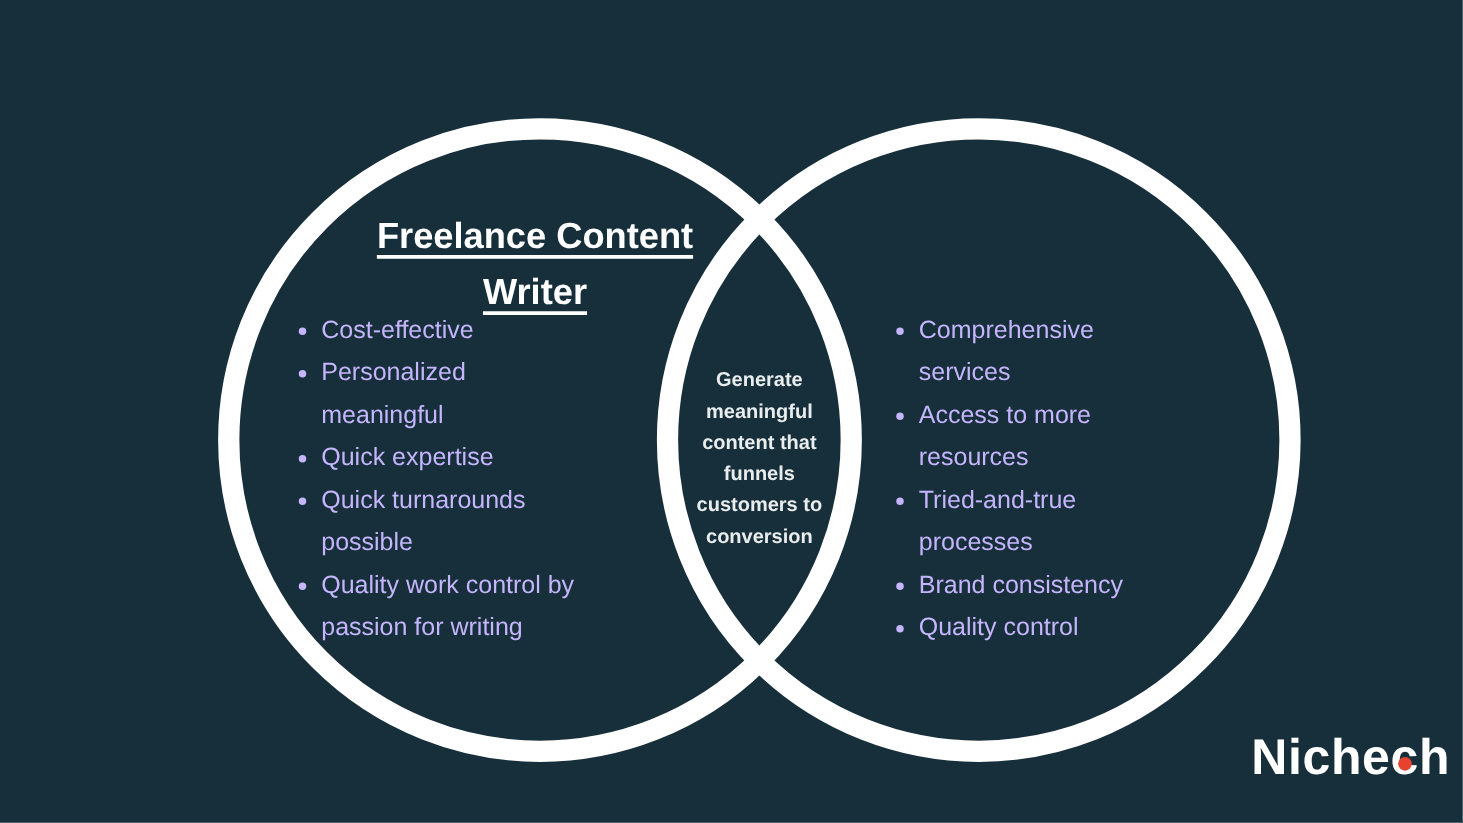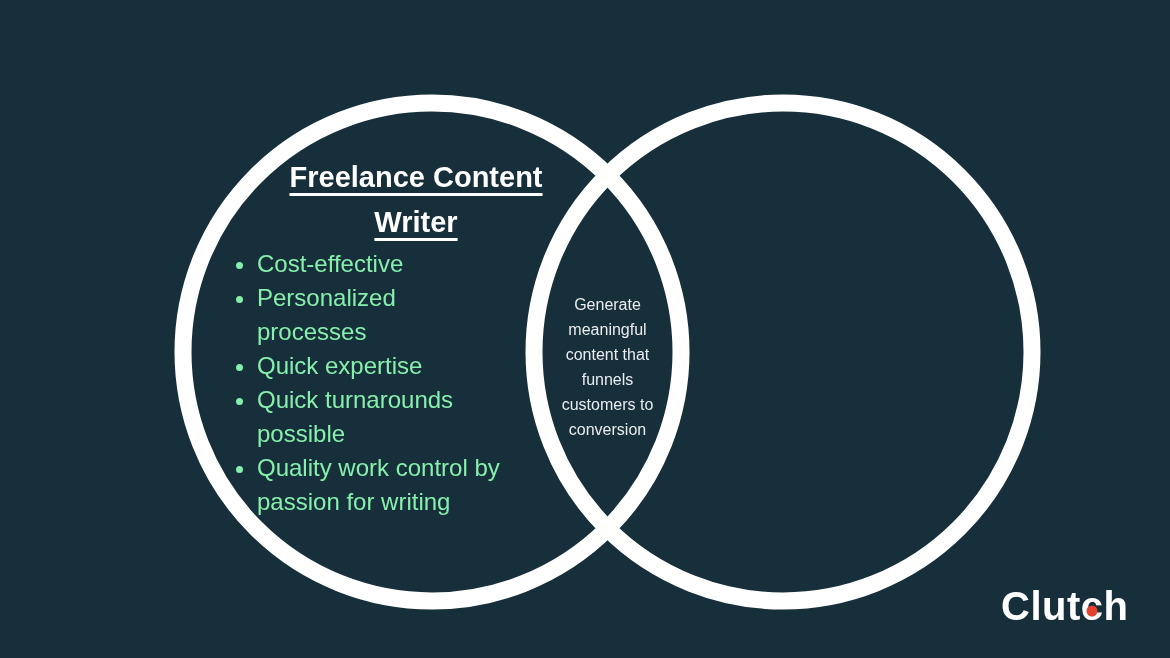--- a/index.html
+++ b/index.html
@@ -14,55 +14,56 @@
   }
 
   .venn {
     position: absolute;
     left: 0; top: 0;
     width: 1170px; height: 658px;
   }
 
   .title {
     position: absolute;
-    margin: 0;
+    margin: 12px;
     text-align: center;
     color: #ffffff;
     font-size: 29px;
     line-height: 45px;
     font-weight: 700;
     white-space: pre-line;
     text-decoration: underline;
     text-decoration-thickness: 3px;
     text-underline-offset: 6px;
   }
   .title.left  { left: 246px; top: 155px; width: 340px; }
   .title.right { left: 640px; top: 155px; width: 340px; }
 
   .list {
     position: absolute;
     margin: 0;
     padding: 0 0 0 26px;
     list-style: disc outside;
-    color: #86efac;
-    font-size: 24px;
+    color: #c4b5fd;
+    font-size: 20px;
     line-height: 34px;
   }
   .list li { white-space: pre-line; }
   .list.left  { left: 231px; top: 247px; width: 300px; }
   .list.right { left: 709px; top: 247px; width: 300px; }
 
   .overlap {
     position: absolute;
     left: 540px; top: 292px; width: 135px;
     text-align: center;
     color: #e9edee;
     font-size: 16px;
     line-height: 25px;
     white-space: pre-line;
+    font-weight: bold;
   }
 
   .logo {
     position: absolute;
     left: 1001px; top: 584px;
     color: #ffffff;
     font-size: 40px;
     font-weight: 700;
     letter-spacing: 0.5px;
   }
@@ -86,31 +87,41 @@
     <circle cx="783" cy="352" r="249" fill="none" stroke="#ffffff" stroke-width="17"></circle>
   </svg>
 
   <h2 class="title left">Freelance Content
 Writer</h2>
 
 
   <ul class="list left">
       <li>Cost-effective</li>
       <li>Personalized
-processes</li>
+meaningful</li>
       <li>Quick expertise</li>
       <li>Quick turnarounds
 possible</li>
       <li>Quality work control by
 passion for writing</li>
     </ul>
 
+  <ul class="list right">
+      <li>Comprehensive
+services</li>
+      <li>Access to more
+resources</li>
+      <li>Tried-and-true
+processes</li>
+      <li>Brand consistency</li>
+      <li>Quality control</li>
+    </ul>
 
   <div class="overlap">Generate
 meaningful
 content that
 funnels
 customers to
 conversion</div>
 
-  <div class="logo"><span>Clut</span><span class="cwrap"><span>c</span><span class="dot" style="background-color: rgb(229, 67, 46);"></span></span><span>h</span></div>
+  <div class="logo"><span>Niche</span><span class="cwrap"><span>c</span><span class="dot" style="background-color: rgb(229, 67, 46);"></span></span><span>h</span></div>
 
 </div>
 
 </body></html>

